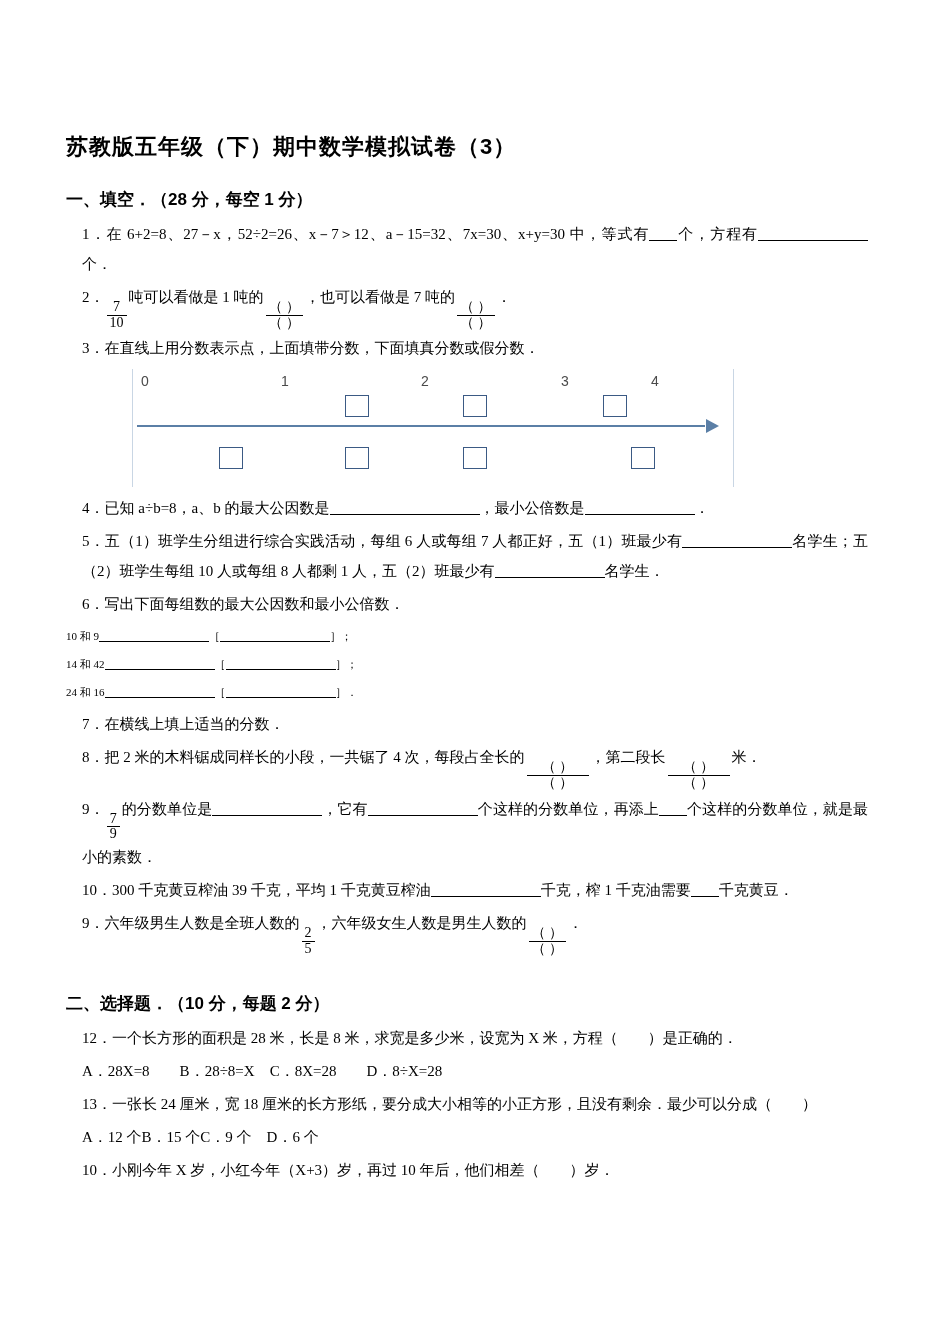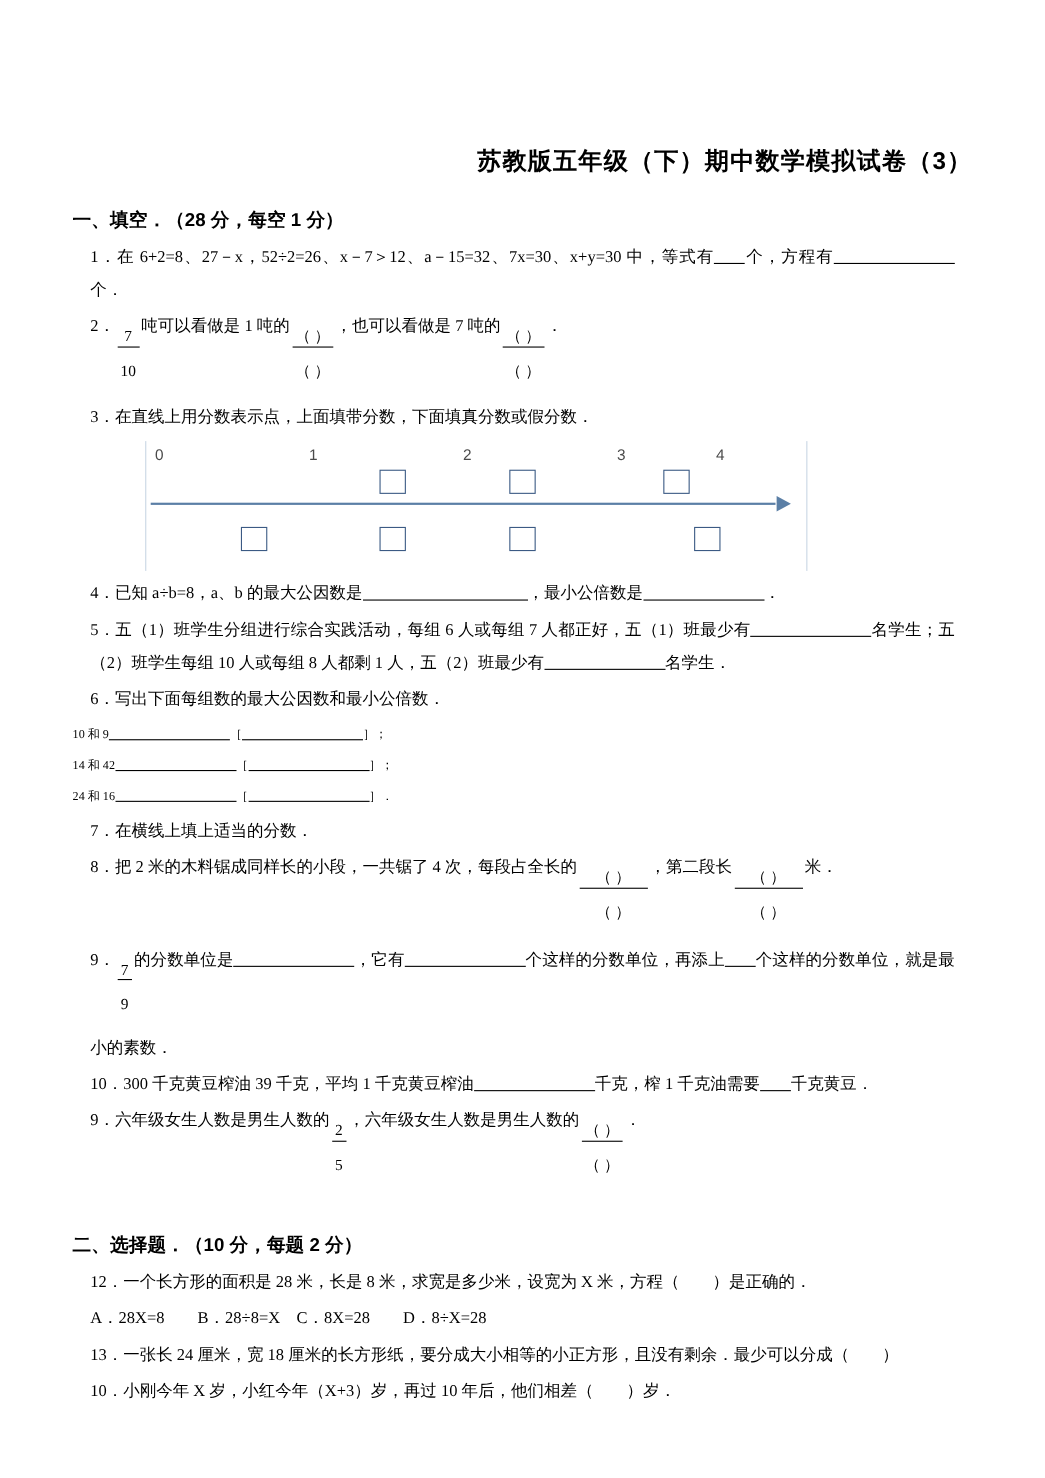--- a/index.html
+++ b/index.html
@@ -10,21 +10,21 @@
     color:#000;
   }
   .page {
     position:relative;
     width:950px;
     height:1344px;
     box-sizing:border-box;
     padding:96px 66px 0 66px;
   }
   .doc-title {
-    text-align:right;
+    text-align:left;
     font-family:"Liberation Sans", sans-serif;
     font-weight:bold;
     font-size:22px;
     letter-spacing:1px;
     margin:36px 0 26px 0;
   }
   .section-head {
     font-family:"Liberation Sans", sans-serif;
     font-weight:bold;
     font-size:17px;
@@ -51,21 +51,21 @@
   .frac {
     display:inline-flex;
     flex-direction:column;
     align-items:center;
     vertical-align:-9px;
     margin:0 2px;
     line-height:1.05;
     font-size:14px;
   }
   .frac .top { padding:0 3px; }
-  .frac .bot { padding:16px 3px; border-top:1px solid #000; }
+  .frac .bot { padding:0 3px; border-top:1px solid #000; }
   .frac.wide .top, .frac.wide .bot { min-width:56px; text-align:center; }
   
   .numline {
     position:relative;
     width:600px;
     height:118px;
     margin:6px 0 6px 66px;
     border-left:1px solid #c9d6e4;
     border-right:1px solid #c9d6e4;
   }
@@ -186,39 +186,40 @@
         <span class="top">7</span>
         <span class="bot">9</span>
       </span><span>的分数单位是</span><span class="blank m"></span><span>，它有</span><span class="blank m"></span><span>个这样的分数单位，再添上</span><span class="blank xs"></span><span>个这样的分数单位，就是最小的素数．</span>
   </div>
 
   <div class="q">
     <span>10．</span><span>300 千克黄豆榨油 39 千克，平均 1 千克黄豆榨油</span><span class="blank m"></span><span>千克，榨 1 千克油需要</span><span class="blank xs"></span><span>千克黄豆．</span>
   </div>
 
   <div class="q">
-    <span>9．</span><span>六年级女生人数是男生人数的</span><span class="frac">
+    <span>9．</span><span>六年级男生人数是全班人数的</span><span class="frac">
         <span class="top">2</span>
         <span class="bot">5</span>
       </span><span>，六年级女生人数是男生人数的</span><span class="frac">
         <span class="top">（ ）</span>
         <span class="bot">（ ）</span>
       </span><span>．</span>
   </div>
 
   <div class="spacer-lg"></div>
 
   <div class="section-head">二、选择题．（10 分，每题 2 分）</div>
 
   <div class="q">
     <span>12．</span><span>一个长方形的面积是 28 米，长是 8 米，求宽是多少米，设宽为 X 米，方程（　　）是正确的．</span>
   </div>
   <div class="q">A．28X=8　　B．28÷8=X　C．8X=28　　D．8÷X=28</div>
 
   <div class="q">
     <span>13．</span><span>一张长 24 厘米，宽 18 厘米的长方形纸，要分成大小相等的小正方形，且没有剩余．最少可以分成（　　）</span>
   </div>
+  <div class="q">A．12 个B．15 个C．9 个　D．6 个</div>
 
   <div class="q">
     <span>10．</span><span>小刚今年 X 岁，小红今年（X+3）岁，再过 10 年后，他们相差（　　）岁．</span>
   </div>
 
 </div>
 
 </body></html>

